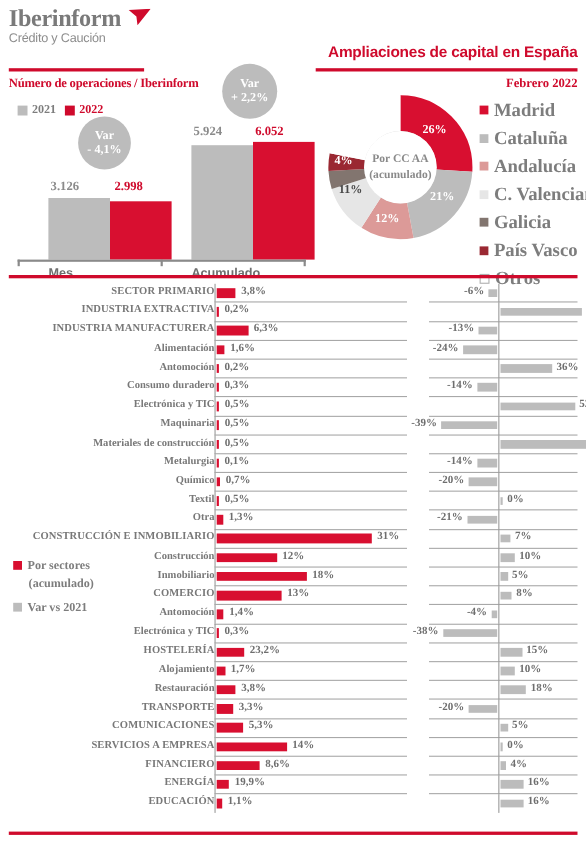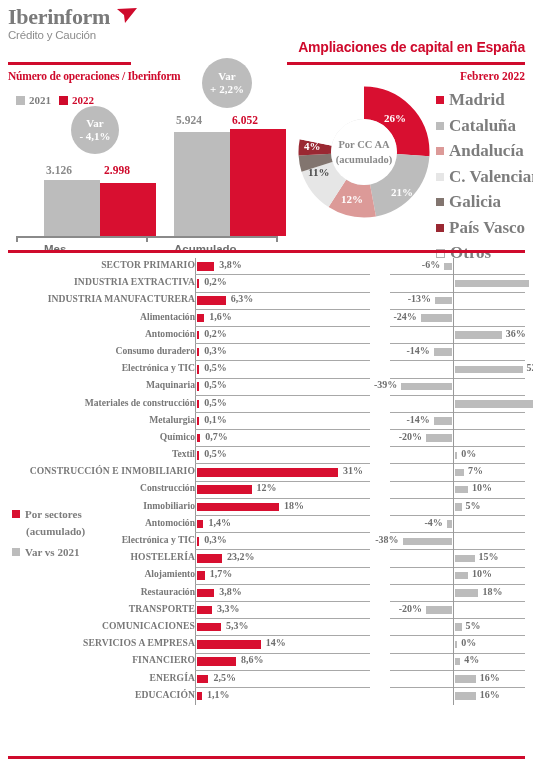--- a/index.html
+++ b/index.html
@@ -181,21 +181,21 @@
         <circle cx="66" cy="66" r="49" fill="none" stroke="#ffffff" stroke-width="33" stroke-dasharray="67.72 240.16" stroke-dashoffset="-240.16"></circle>
       </g>
       <circle cx="66" cy="66" r="32.5" fill="none" stroke="#c9c9c9" stroke-width="0.7"></circle>
       <circle cx="66" cy="66" r="49" fill="none" stroke="#c9c9c9" stroke-width="0.0"></circle>
     </svg>
     <div class="donut-center">
       <span>Por CC AA</span>
       <span>(acumulado)</span>
     </div>
     <div class="slice-lbl" style="left:86px;top:26px;color:#ffffff;">26%</div>
-    <div class="slice-lbl" style="left:93px;top:87px;color:#ffffff;margin-top:13px;">21%</div>
+    <div class="slice-lbl" style="left:93px;top:87px;color:#ffffff;">21%</div>
     <div class="slice-lbl" style="left:43px;top:107px;color:#ffffff;">12%</div>
     <div class="slice-lbl" style="left:10px;top:80px;color:#4a4a4a;text-align:right;">11%</div>
     <div class="slice-lbl" style="left:6px;top:54px;color:#ffffff;">4%</div>
     <div class="slice-lbl" style="left:8px;top:38px;color:#ffffff;">4%</div>
   </div>
 
   <div class="donut-legend">
     <div class="dl-row">
       <span class="dl-sw" style="background:#d80f30;"></span>
       <span class="dl-txt">Madrid</span>
@@ -353,20 +353,31 @@
         <div class="saxis"></div>
         <div class="sbar" style="width:2.3px;"></div>
         <div class="sval" style="left:204.3px;">0,5%</div>
         <div class="sline"></div>
         <div class="sline2"></div>
         <div class="vaxis"></div>
         <div class="vbar" style="left:455.0px;width:2.2px;"></div>
         <div class="vval" style="left:461.2px;">0%</div>
       </div>
       <div class="srow">
+        <div class="slabel minor">Otra</div>
+        <div class="saxis"></div>
+        <div class="sbar" style="width:5.9px;"></div>
+        <div class="sval" style="left:207.9px;">1,3%</div>
+        <div class="sline"></div>
+        <div class="sline2"></div>
+        <div class="vaxis"></div>
+        <div class="vbar" style="left:424.7px;width:27.3px;"></div>
+        <div class="vval" style="right:112.3px;">-21%</div>
+      </div>
+      <div class="srow">
         <div class="slabel major">CONSTRUCCIÓN E INMOBILIARIO</div>
         <div class="saxis"></div>
         <div class="sbar" style="width:141.0px;"></div>
         <div class="sval" style="left:343.0px;">31%</div>
         <div class="sline"></div>
         <div class="sline2"></div>
         <div class="vaxis"></div>
         <div class="vbar" style="left:455.0px;width:9.1px;"></div>
         <div class="vval" style="left:468.1px;">7%</div>
       </div>
@@ -386,20 +397,31 @@
         <div class="saxis"></div>
         <div class="sbar" style="width:81.9px;"></div>
         <div class="sval" style="left:283.9px;">18%</div>
         <div class="sline"></div>
         <div class="sline2"></div>
         <div class="vaxis"></div>
         <div class="vbar" style="left:455.0px;width:6.5px;"></div>
         <div class="vval" style="left:465.5px;">5%</div>
       </div>
       <div class="srow">
+        <div class="slabel major">COMERCIO</div>
+        <div class="saxis"></div>
+        <div class="sbar" style="width:59.1px;"></div>
+        <div class="sval" style="left:261.1px;">13%</div>
+        <div class="sline"></div>
+        <div class="sline2"></div>
+        <div class="vaxis"></div>
+        <div class="vbar" style="left:455.0px;width:10.4px;"></div>
+        <div class="vval" style="left:469.4px;">8%</div>
+      </div>
+      <div class="srow">
         <div class="slabel minor">Antomoción</div>
         <div class="saxis"></div>
         <div class="sbar" style="width:6.4px;"></div>
         <div class="sval" style="left:208.4px;">1,4%</div>
         <div class="sline"></div>
         <div class="sline2"></div>
         <div class="vaxis"></div>
         <div class="vbar" style="left:446.8px;width:5.2px;"></div>
         <div class="vval" style="right:90.2px;">-4%</div>
       </div>
@@ -488,21 +510,21 @@
         <div class="sline"></div>
         <div class="sline2"></div>
         <div class="vaxis"></div>
         <div class="vbar" style="left:455.0px;width:5.2px;"></div>
         <div class="vval" style="left:464.2px;">4%</div>
       </div>
       <div class="srow">
         <div class="slabel major">ENERGÍA</div>
         <div class="saxis"></div>
         <div class="sbar" style="width:11.4px;"></div>
-        <div class="sval" style="left:213.4px;">2,5%</div>
+        <div class="sval" style="left:213.4px;">19,9%</div>
         <div class="sline"></div>
         <div class="sline2"></div>
         <div class="vaxis"></div>
         <div class="vbar" style="left:455.0px;width:20.8px;"></div>
         <div class="vval" style="left:479.8px;">16%</div>
       </div>
       <div class="srow">
         <div class="slabel major">EDUCACIÓN</div>
         <div class="saxis"></div>
         <div class="sbar" style="width:5.0px;"></div>

